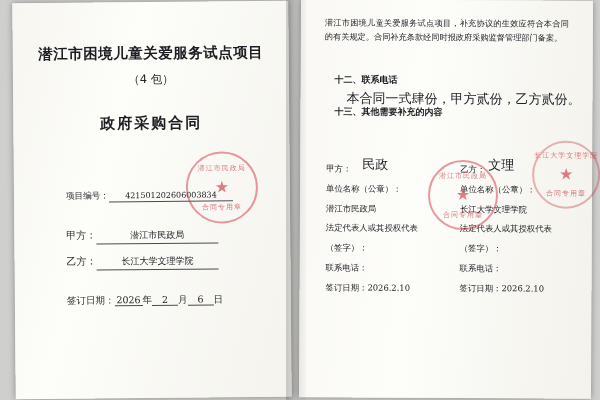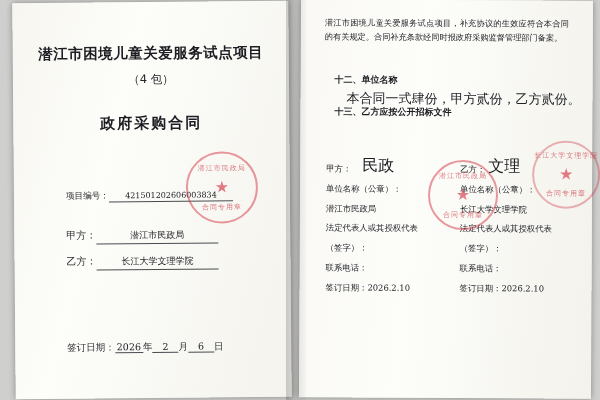--- a/index.html
+++ b/index.html
@@ -113,21 +113,20 @@
   #party-a .field-value { width: 118px; font-size: 9px; }
   #party-b { left: 52px; top: 252px; font-size: 10px; }
   #party-b .field-value { width: 118px; font-size: 9px; }
   #sign-date { left: 52px; top: 292px; font-size: 9.5px; }
   .date-box {
     display: inline-block;
     border-bottom: 1px solid #4a4b50;
     min-width: 22px;
     text-align: center;
     padding: 0 2px;
-    margin-top: 47px;
   }
   
   #right-inner { position: absolute; inset: 0; }
   #r-para1 {
     position: absolute;
     left: 24px;
     top: 16px;
     width: 244px;
     font-size: 8.2px;
     line-height: 1.75;
@@ -212,21 +211,21 @@
     left: 128px; top: 160px; width: 70px; height: 70px;
   }
   #seal-right-b {
     left: 232px; top: 140px; width: 68px; height: 68px;
     border-color: rgba(205, 45, 60, 0.45);
   }
   .seal-hand {
     position: absolute;
     font-family: "DejaVu Serif","Liberation Serif",serif;
     color: #1b1c22;
-    font-size: 16px;
+    font-size: 13px;
   }
   #hand-a { left: 62px; top: 156px; }
   #hand-b { left: 188px; top: 156px; }
 </style>
 </head>
 <body>
 
 <div id="scene">
 
   <div class="sheet" id="sheet-left">
@@ -261,24 +260,24 @@
       </div>
 
     </div>
   </div>
 
   <div class="sheet" id="sheet-right">
     <div id="right-inner">
 
       <div class="cn" id="r-para1">潜江市困境儿童关爱服务试点项目，补充协议的生效应符合本合同的有关规定。合同补充条款经同时报政府采购监督管理部门备案。</div>
 
-      <div class="cn clause-h" id="clause-12">十二、单位名称</div>
+      <div class="cn clause-h" id="clause-12">十二、联系电话</div>
       <div class="cn" id="clause-12-body">本合同一式肆份，甲方贰份，乙方贰份。</div>
 
-      <div class="cn clause-h" id="clause-13">十三、乙方应按公开招标文件</div>
+      <div class="cn clause-h" id="clause-13">十三、其他需要补充的内容</div>
 
       <div class="sig-col" id="sig-left">
         <div class="sig-line">
           <span>甲方：</span>
         </div>
         <div class="sig-line">
           <span>单位名称（公章）：</span>
         </div>
         <div class="sig-line">
           <span class="sig-val handwrite">潜江市民政局</span>

